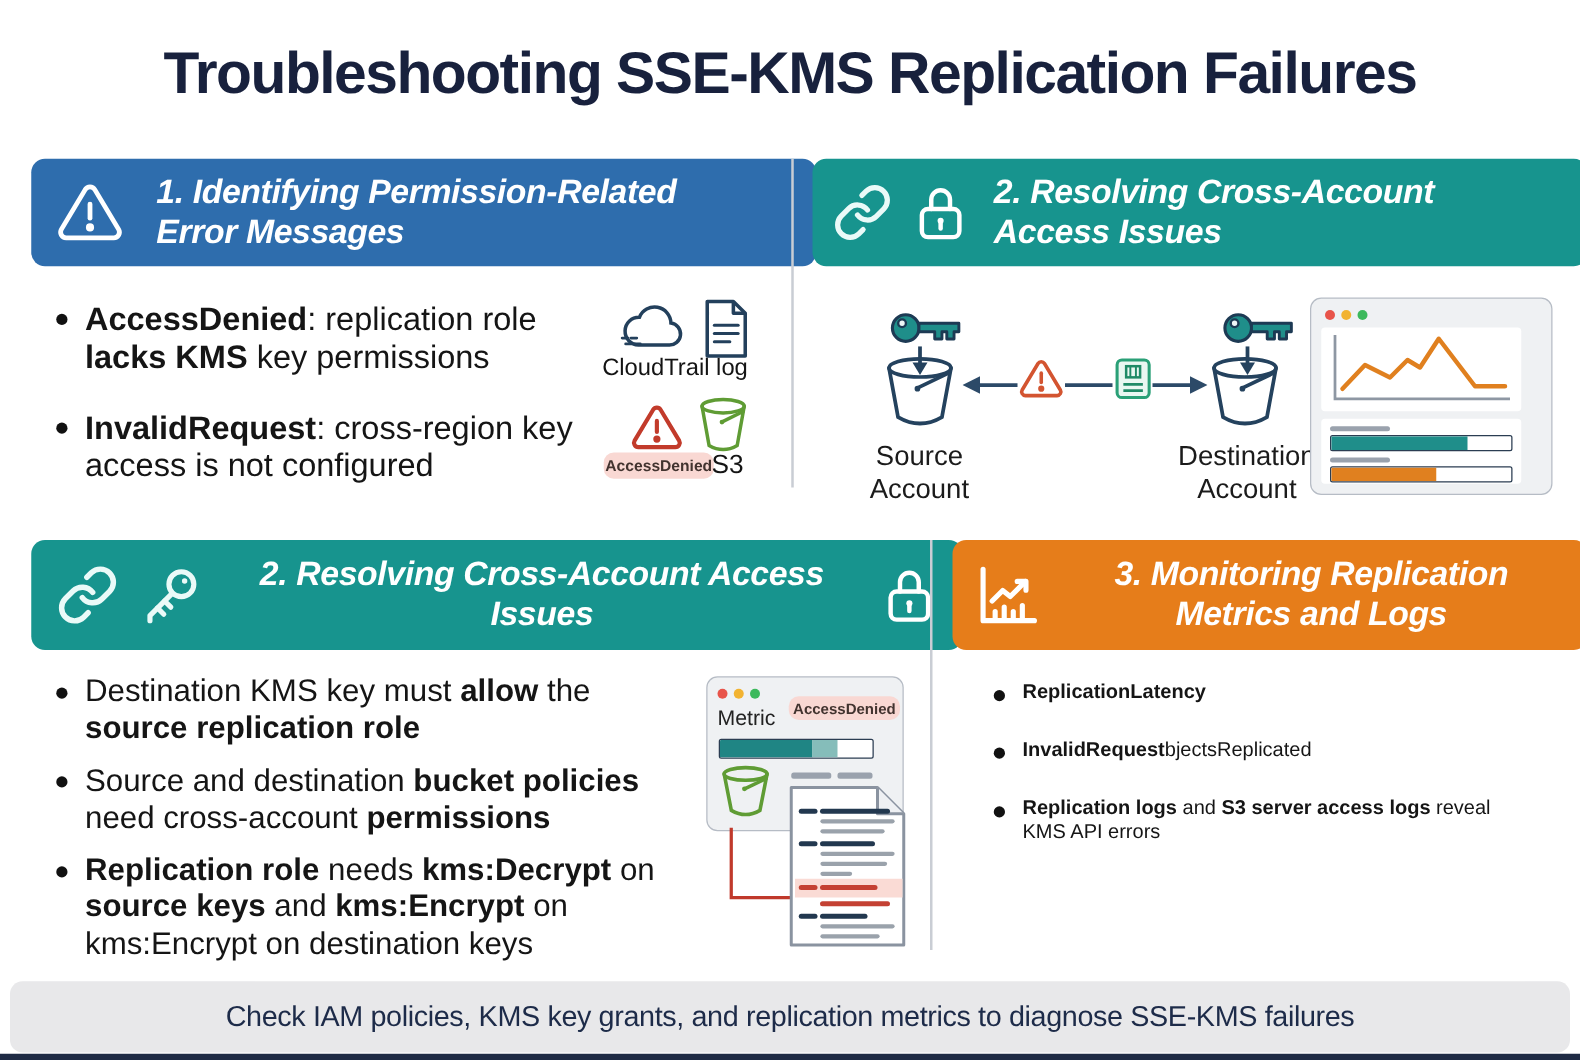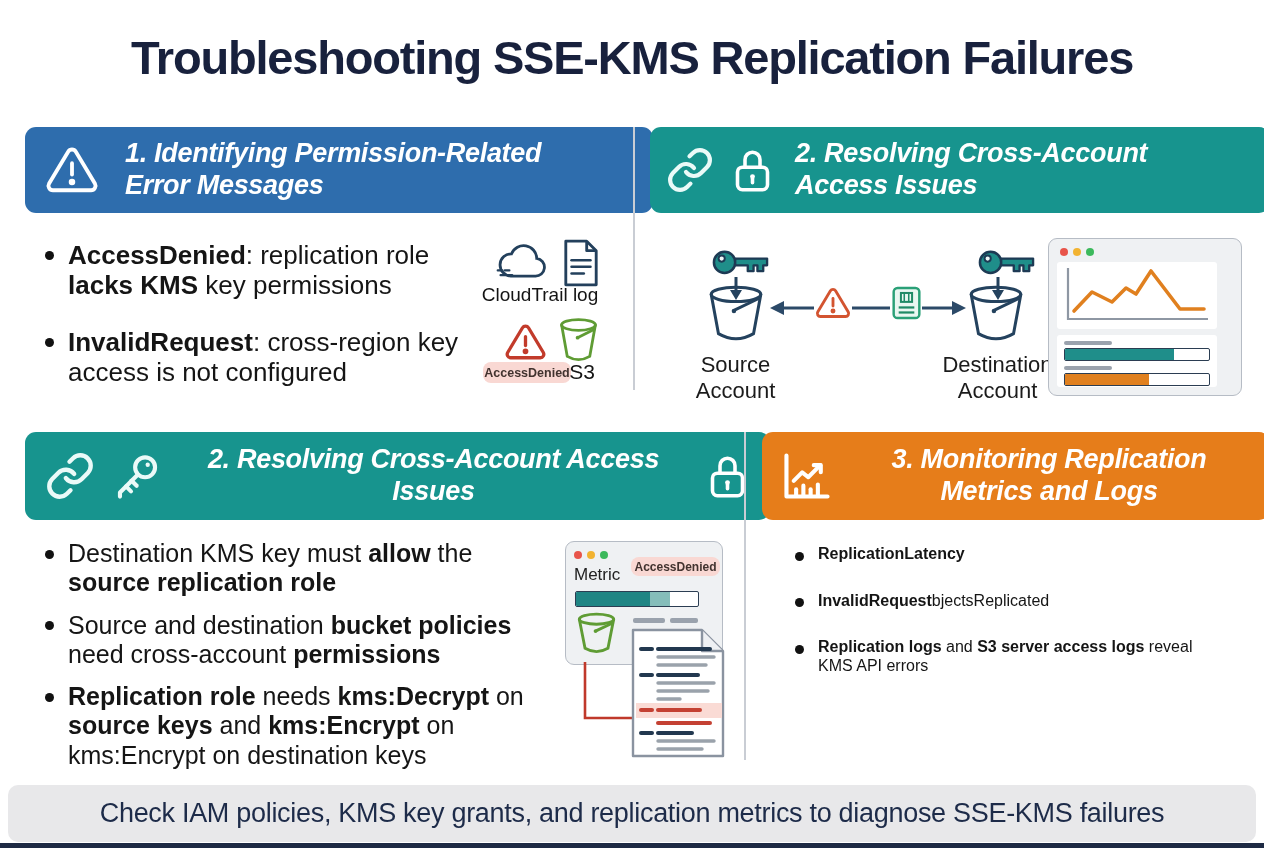--- a/index.html
+++ b/index.html
@@ -52,21 +52,21 @@
   .dots{position:absolute;display:flex;gap:5px;}
   .dot{width:8px;height:8px;border-radius:50%;}
   .dot-r{background:#e8544a;} .dot-y{background:#f2b331;} .dot-g{background:#3cb95c;}
   .panel-white{position:absolute;background:#ffffff;border-radius:3px;}
   .bar-label{position:absolute;height:4px;border-radius:2px;background:#9aa2ad;}
   .pbar{position:absolute;border:1.8px solid #2b3d52;border-radius:2px;background:#fff;overflow:hidden;}
   .pbar .fill{height:100%;float:left;}
 
   .footer{position:absolute;left:8px;top:785px;width:1248px;height:57px;background:#e8e8ea;
     border-radius:10px;display:flex;align-items:center;justify-content:center;
-    font-size:27px;color:#1d2b49;letter-spacing:-0.3px;}
+    font-size:23px;color:#1d2b49;letter-spacing:-0.3px;}
   .bottom-bar{position:absolute;left:0;top:843px;width:1264px;height:5px;background:#1e2a44;}
 
   .abs{position:absolute;}
 </style>
 </head>
 <body>
 
 <div class="canvas">
 
   <div class="page-title">Troubleshooting SSE-KMS Replication Failures</div>

